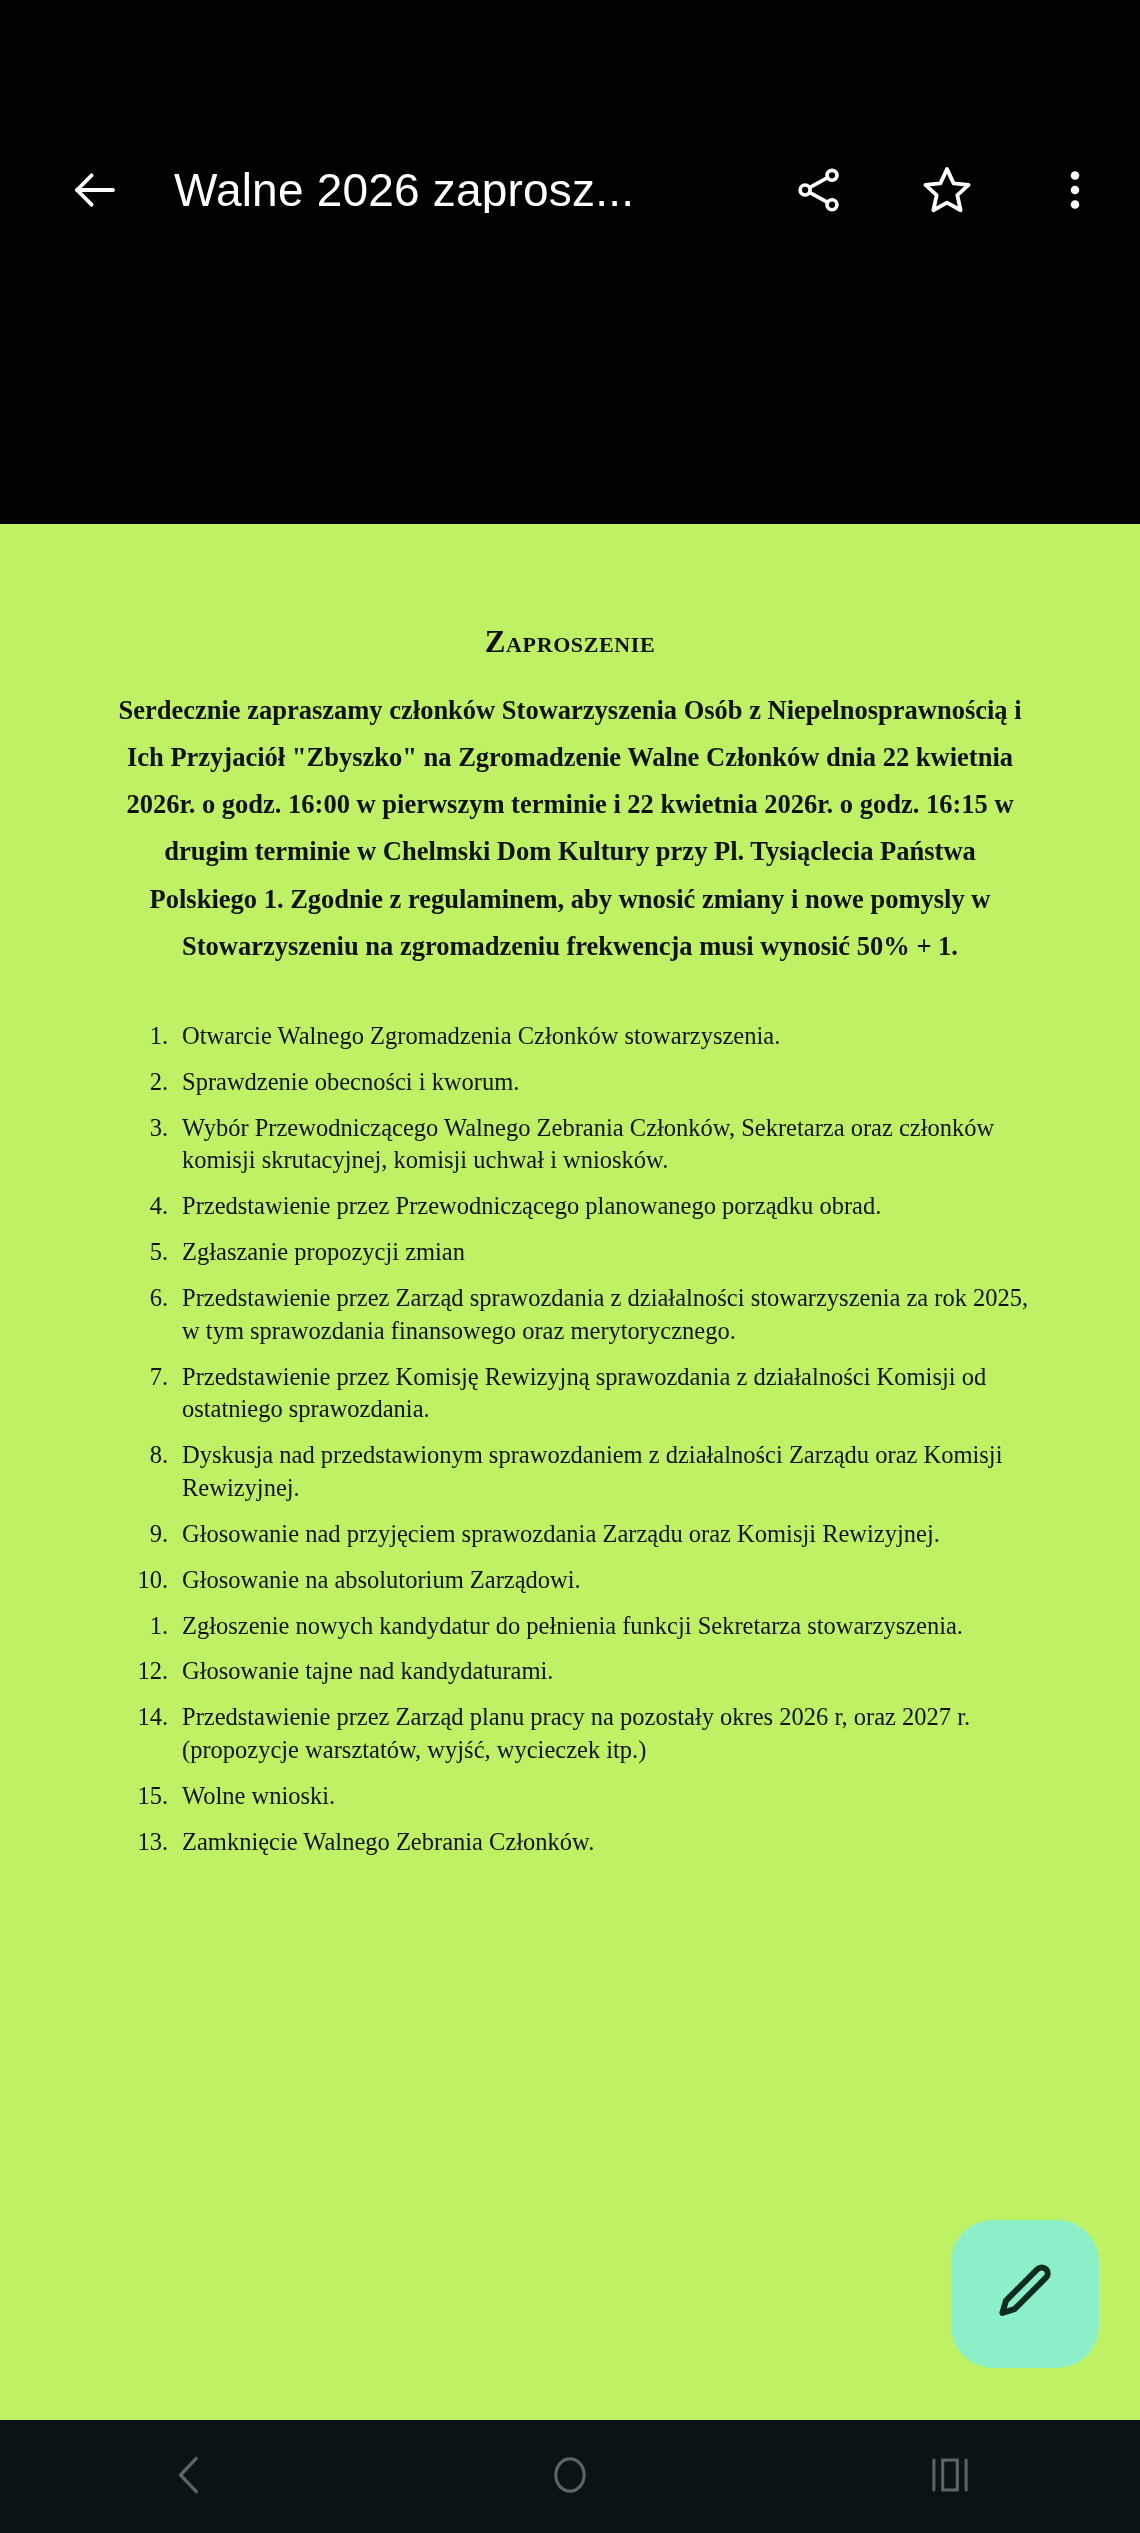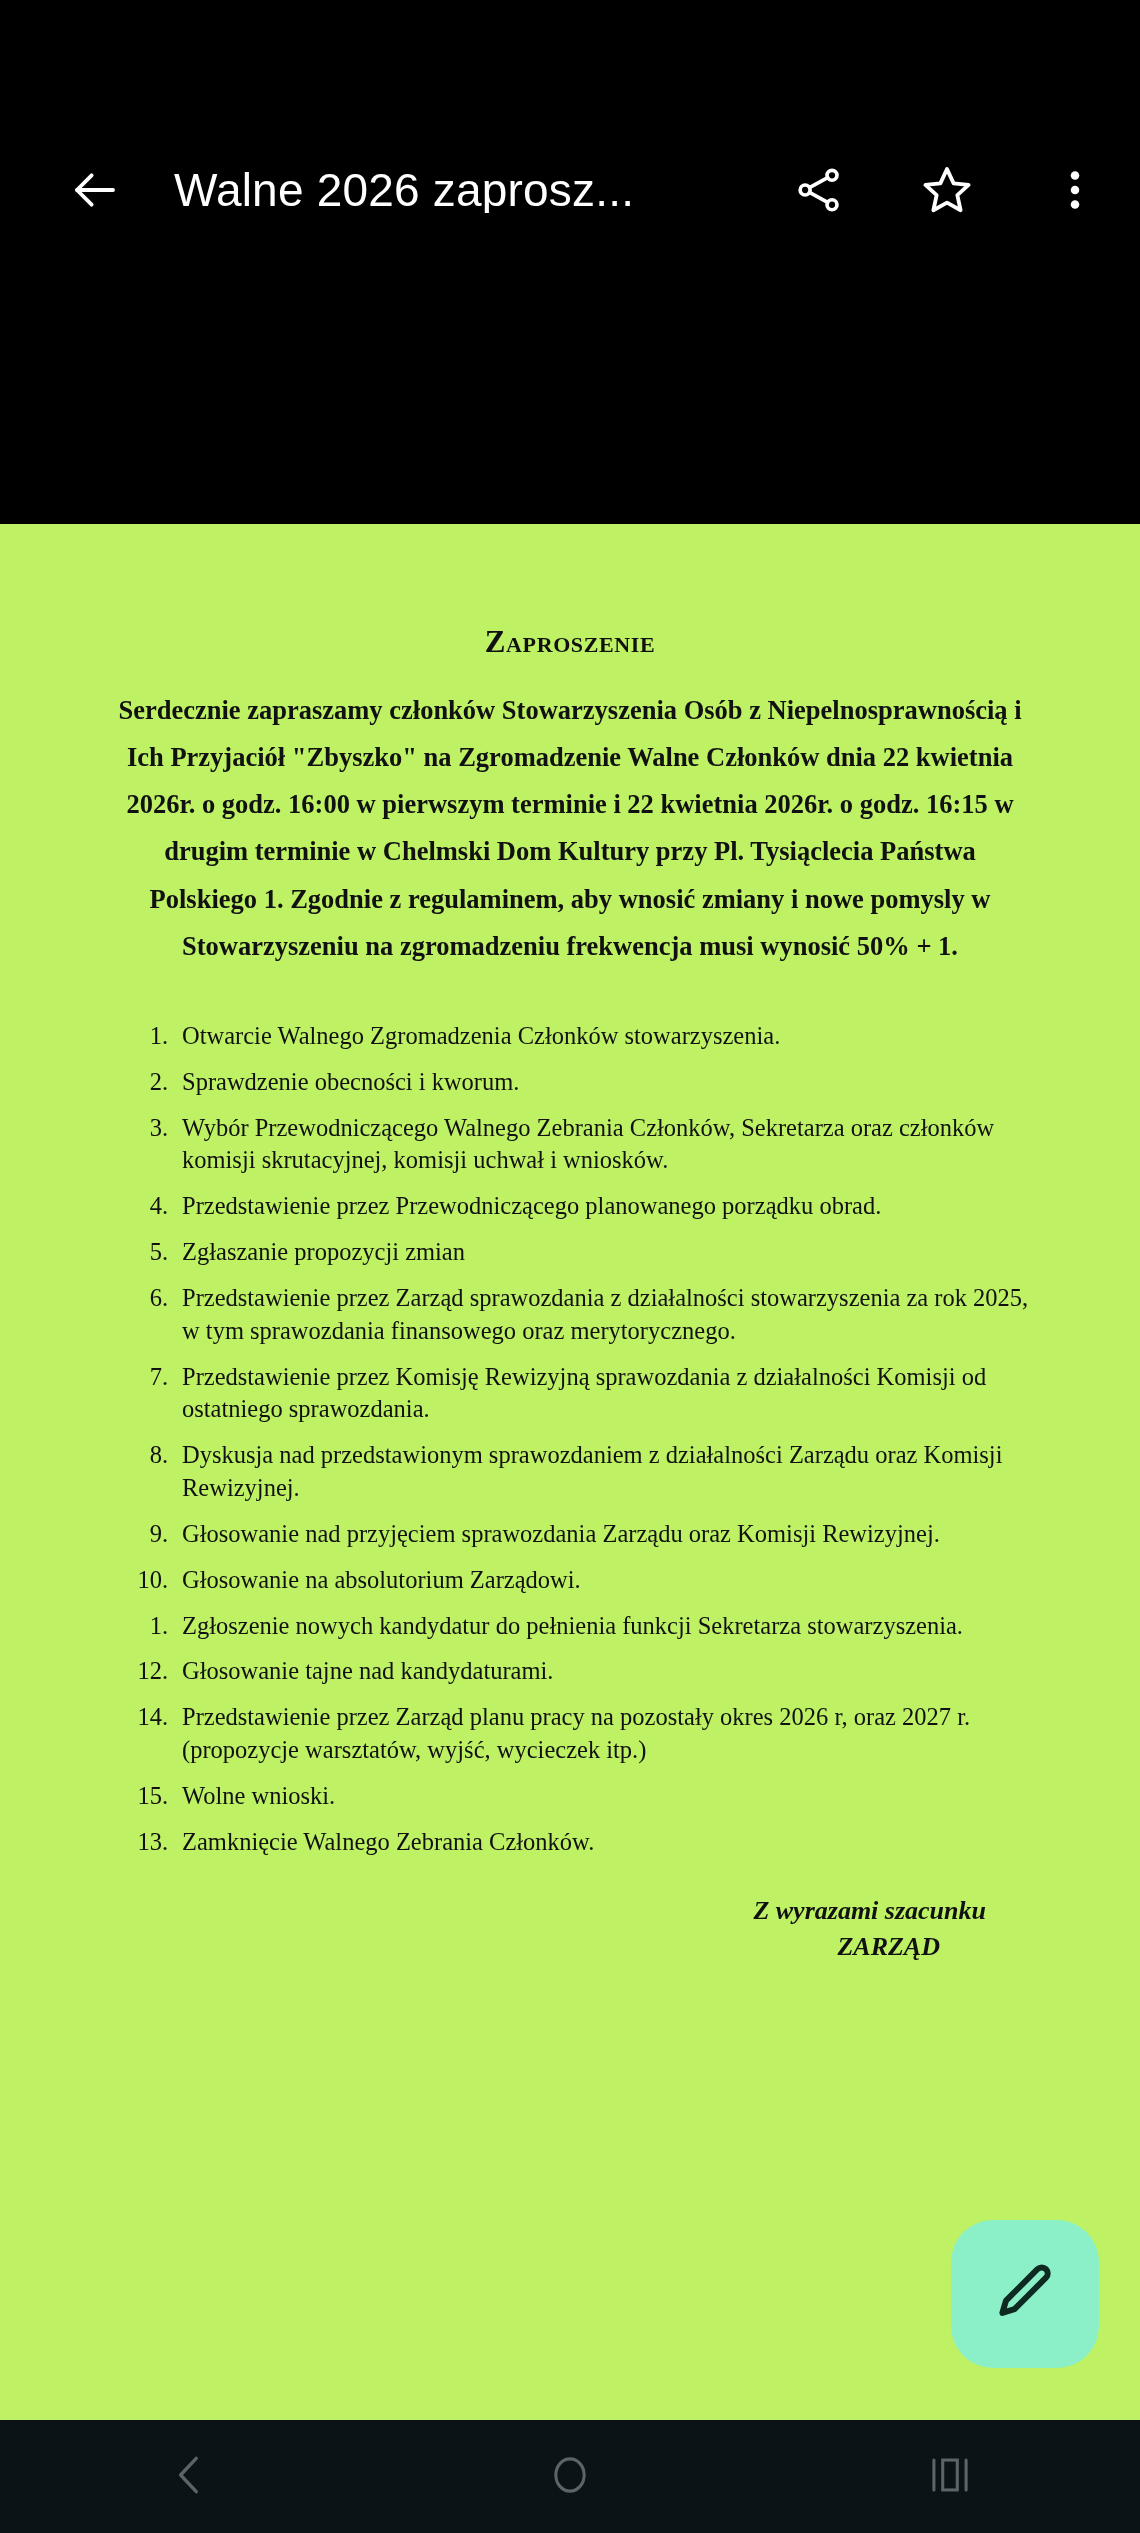--- a/index.html
+++ b/index.html
@@ -305,24 +305,20 @@
         <li>
           <span class="num">15.</span>
           <span class="txt">Wolne wnioski.</span>
         </li>
         <li>
           <span class="num">13.</span>
           <span class="txt">Zamknięcie Walnego Zebrania Członków.</span>
         </li>
       </ol>
 
-      <div class="signoff">
-        <span>Z wyrazami szacunku</span>
-        <span class="line2">ZARZĄD</span>
-      </div>
 
     </div>
   </div>
 
   <button class="fab">
     <span>
       <svg width="68" height="68" viewBox="0 0 24 24" fill="none" stroke="#0d2b20" stroke-width="2.1" stroke-linecap="round" stroke-linejoin="round">
         <path d="M16.4 3.6a2.1 2.1 0 0 1 3 3L8.3 17.7 4 19l1.3-4.3z"></path>
       </svg>
     </span>

